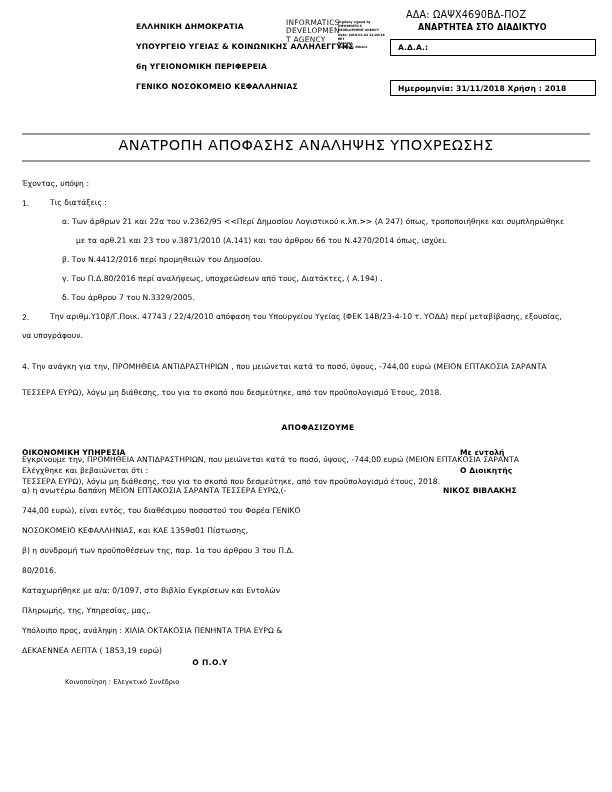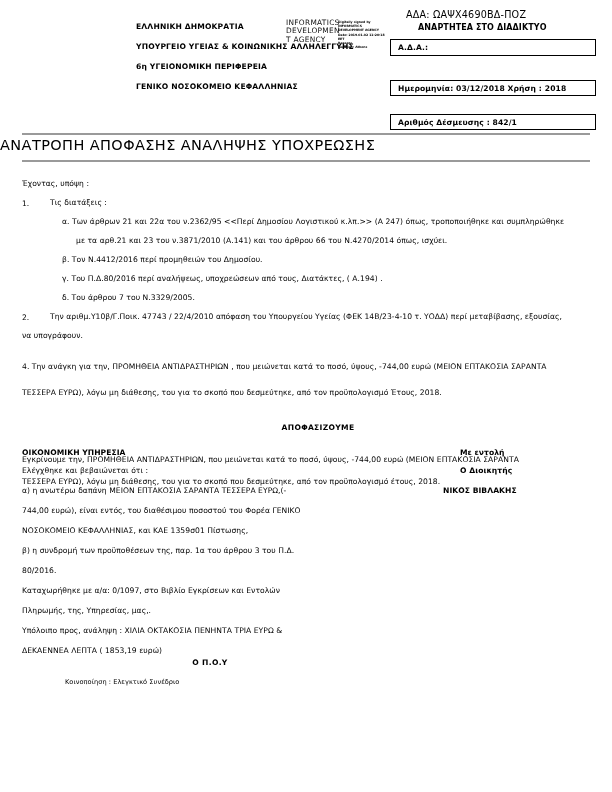--- a/index.html
+++ b/index.html
@@ -80,21 +80,21 @@
 
   
   .rule {
     position: absolute; left: 22px; width: 568px;
     height: 2px; background: #9a9a9a;
   }
   #rule-top { top: 133px; }
   #rule-bot { top: 160px; }
   .doc-title {
     position: absolute; left: 0; top: 137px; width: 612px;
-    text-align: left;
+    text-align: center;
     font-size: 14.5px;
     letter-spacing: 0.4px;
     white-space: nowrap;
   }
 
   
   .body-area { position: absolute; left: 0; top: 168px; width: 612px; }
   .p {
     font-size: 7.6px;
     line-height: 1.0;
@@ -153,22 +153,21 @@
         <div>INFORMATICS</div>
         <div>DEVELOPMENT AGENCY</div>
         <div>Date: 2019.01.02 11:20:18</div>
         <div>EET</div>
         <div>Reason:</div>
         <div>Location: Athens</div>
       </div>
     </div>
 
     <div class="box" id="box-ada">Α.Δ.Α.:</div>
-    <div class="box" id="box-date">Ημερομηνία: 03/12/2018 Χρήση : 2018</div>
-    <div class="box" id="box-commit">Αριθμός Δέσμευσης : 842/1</div>
+    <div class="box" id="box-date">Ημερομηνία: 31/11/2018 Χρήση : 2018</div>
   </div>
 
   <div class="rule" id="rule-top"></div>
   <div class="doc-title">ΑΝΑΤΡΟΠΗ ΑΠΟΦΑΣΗΣ ΑΝΑΛΗΨΗΣ ΥΠΟΧΡΕΩΣΗΣ</div>
   <div class="rule" id="rule-bot"></div>
 
   <div class="body-area">
 
     <div class="p" style="left:22px; top:12px;">Έχοντας, υπόψη :</div>
 

